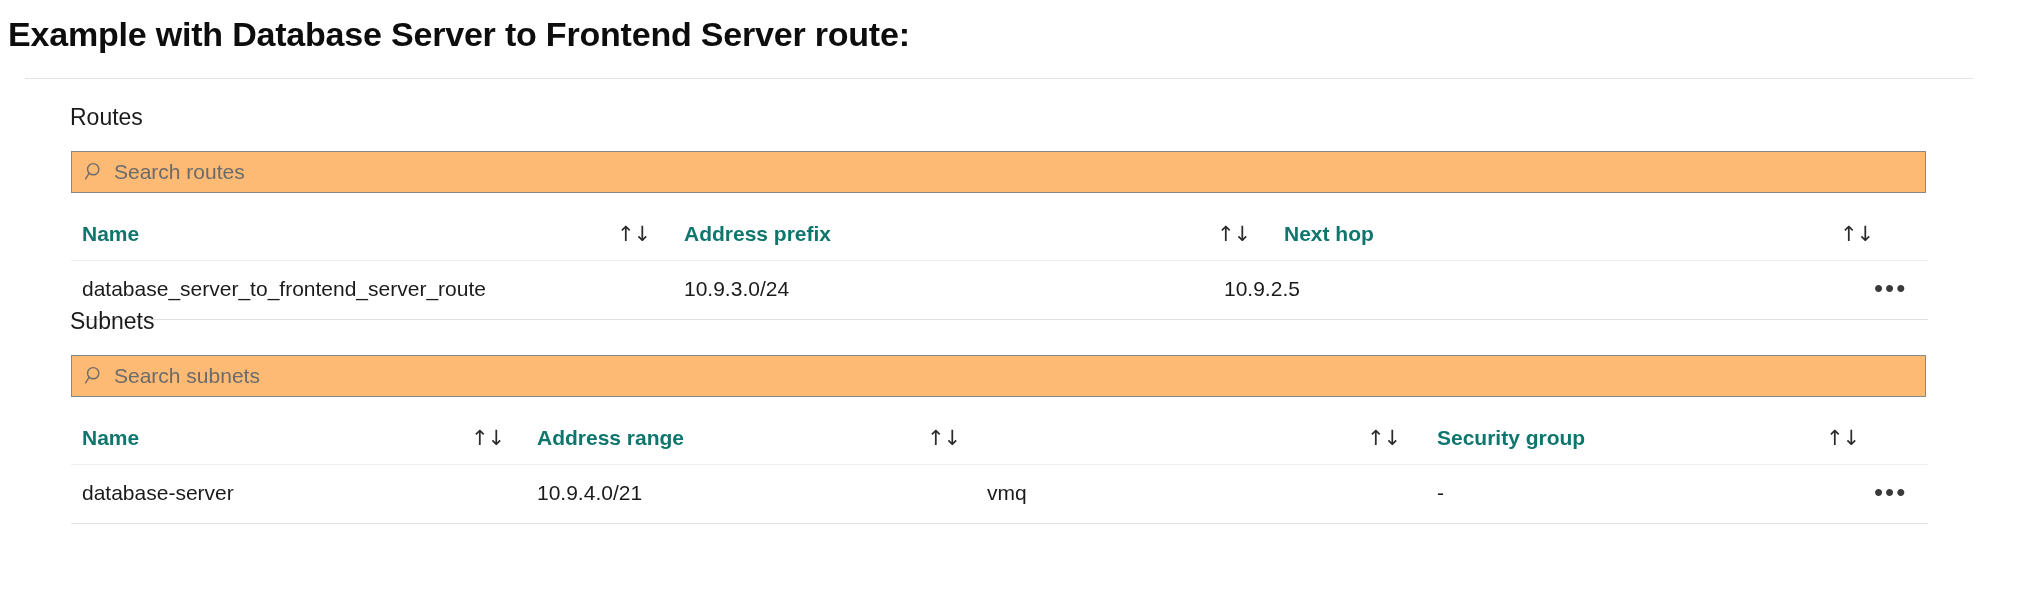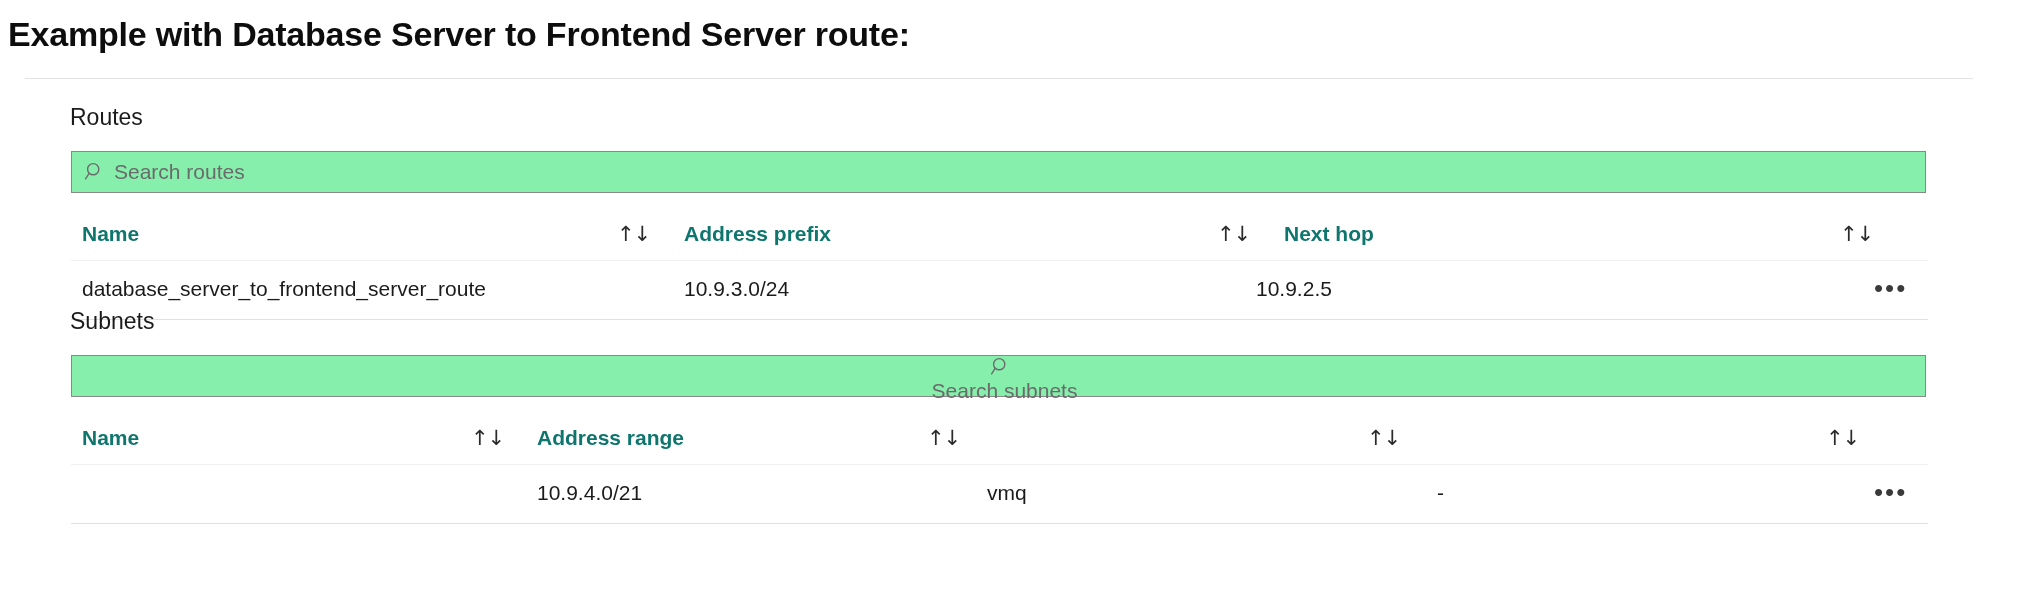--- a/index.html
+++ b/index.html
@@ -56,21 +56,21 @@
   }
 
   
   .search-box {
     position: absolute;
     left: 71px;
     width: 1855px;
     height: 42px;
     box-sizing: border-box;
     border: 1px solid #8a8886;
-    background: #86efac;
+    background: #fdba74;
     display: flex;
     align-items: center;
     padding-left: 12px;
   }
   .search-icon {
     flex: 0 0 auto;
     width: 22px;
     height: 22px;
     margin-right: 8px;
     display: block;
@@ -178,53 +178,55 @@
 
       <div class="cell th-text" style="left:1284px;">Next hop</div>
       <div class="sort-icon" style="left:1840px;">↑↓</div>
 
       <div class="t-head-rule"></div>
     </div>
 
     <div class="t-row">
       <div class="cell td-text" style="left:82px;">database_server_to_frontend_server_route</div>
       <div class="cell td-text" style="left:684px;">10.9.3.0/24</div>
-      <div class="cell td-text" style="left:1256px;">10.9.2.5</div>
+      <div class="cell td-text" style="left:1224px;">10.9.2.5</div>
       <div class="ellipsis-btn" style="left:1874px;">•••</div>
       <div class="t-row-rule"></div>
     </div>
   </div>
 
   <div class="section-label" style="top:307px;">Subnets</div>
 
-  <div class="search-box" style="top:355px;flex-direction:column;">
+  <div class="search-box" style="top:355px;">
     <svg class="search-icon" viewBox="0 0 22 22">
       <circle cx="9.2" cy="8.2" r="5.6" fill="none" stroke="#6b6b6b" stroke-width="1.4"></circle>
       <line x1="5.1" y1="12.4" x2="1.6" y2="17.8" stroke="#6b6b6b" stroke-width="1.4" stroke-linecap="round"></line>
     </svg>
     <span class="search-placeholder">Search subnets</span>
   </div>
 
   <div class="table" style="top:412px;">
 
     <div class="t-head">
       <div class="cell th-text" style="left:82px;">Name</div>
       <div class="sort-icon" style="left:471px;">↑↓</div>
 
       <div class="cell th-text" style="left:537px;">Address range</div>
       <div class="sort-icon" style="left:927px;">↑↓</div>
 
       <div class="sort-icon" style="left:1367px;">↑↓</div>
 
+      <div class="cell th-text" style="left:1437px;">Security group</div>
       <div class="sort-icon" style="left:1826px;">↑↓</div>
 
       <div class="t-head-rule"></div>
     </div>
 
     <div class="t-row">
+      <div class="cell td-text" style="left:82px;">database-server</div>
       <div class="cell td-text" style="left:537px;">10.9.4.0/21</div>
       <div class="cell td-text" style="left:987px;">vmq</div>
       <div class="cell td-text" style="left:1437px;">-</div>
       <div class="ellipsis-btn" style="left:1874px;">•••</div>
       <div class="t-row-rule"></div>
     </div>
   </div>
 
 </div>
 

